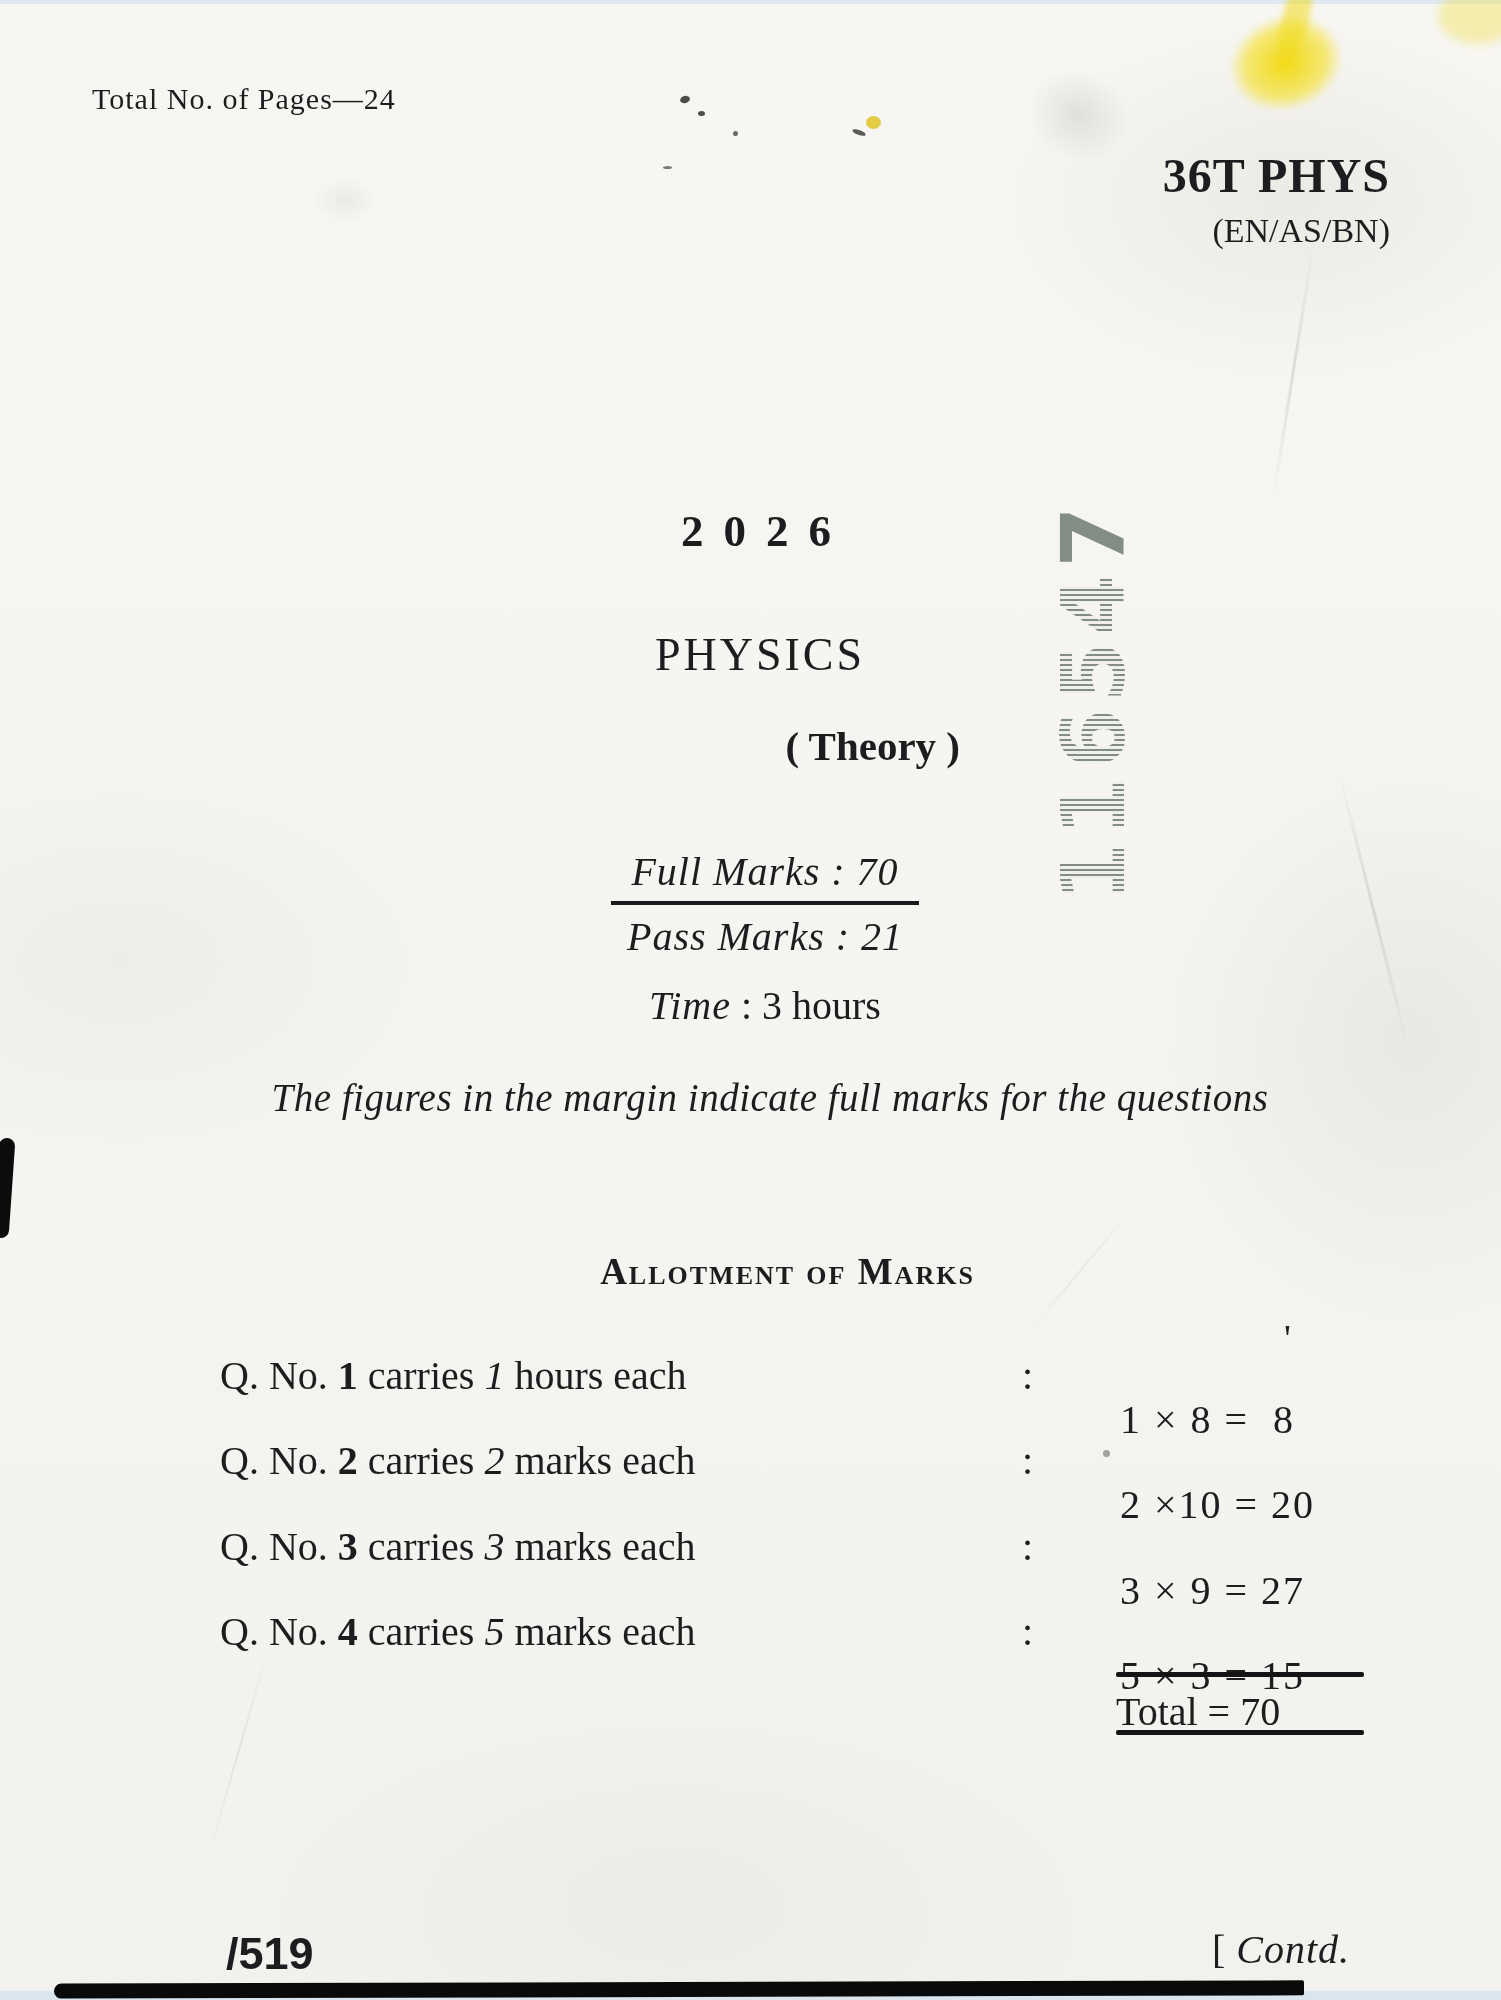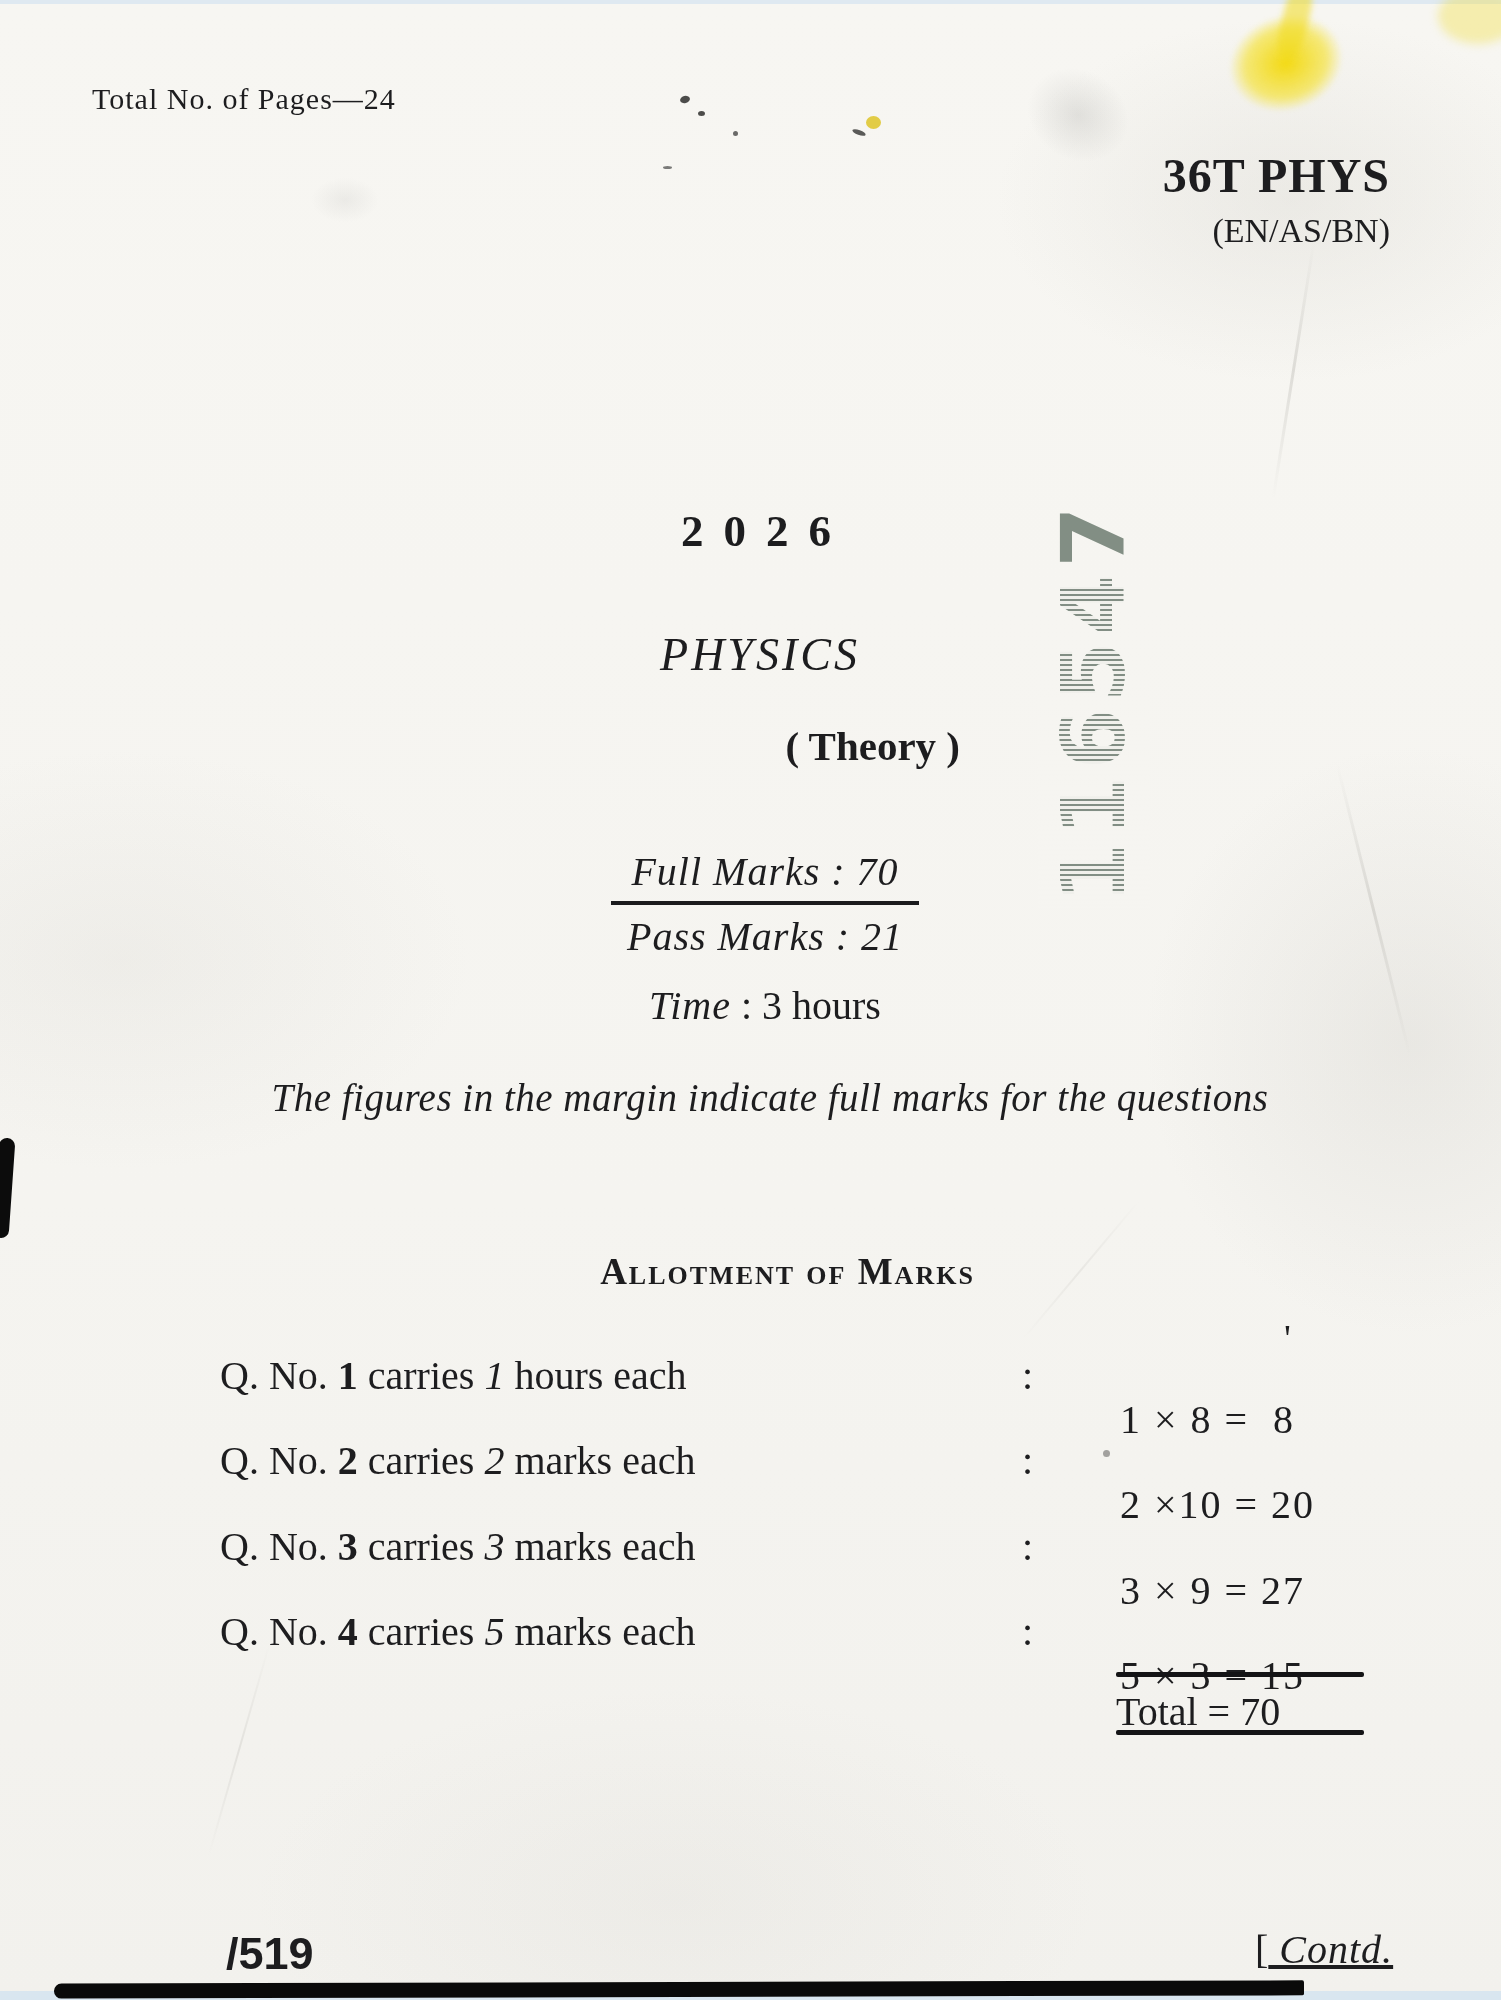--- a/index.html
+++ b/index.html
@@ -13,21 +13,21 @@
       radial-gradient(ellipse 600px 300px at 45% 95%, rgba(210,208,202,0.18), rgba(210,208,202,0) 70%),
       linear-gradient(180deg, #f7f6f2 0%, #f5f4f0 60%, #f2f1ed 100%);
   }
   .abs { position:absolute; }
 
   .pages-note { left:92px; top:82px; font-size:30px; letter-spacing:1px; }
   .paper-code { left:1090px; top:148px; width:300px; text-align:right; font-size:48px; font-weight:bold; letter-spacing:1px; }
   .medium     { left:1070px; top:212px; width:320px; text-align:right; font-size:34px; }
 
   .year    { left:576px; top:505px; width:360px; text-align:center; font-size:45px; font-weight:bold; letter-spacing:20px; padding-left:20px; box-sizing:border-box; }
-  .subject { left:560px; top:628px; width:400px; text-align:center; font-size:46px; letter-spacing:3px;font-style:italic; }
+  .subject { left:560px; top:628px; width:400px; text-align:center; font-size:46px; letter-spacing:3px; }
   .theory  { left:560px; top:722px; width:400px; text-align:right; font-size:41px; font-weight:bold; }
 
   .marks-block { left:555px; top:848px; width:420px; text-align:center; }
   .marks-line  { font-size:40px; font-style:italic; letter-spacing:1px; }
   .marks-rule  { width:308px; height:4px; background:#1b1b1d; margin:6px auto 8px auto; }
   .time-line   { left:555px; top:982px; width:420px; text-align:center; font-size:40px; white-space:pre; }
   .time-line i { letter-spacing:1px; }
 
   .margin-note { left:0; top:1075px; width:1540px; text-align:center; font-size:39px; font-style:italic; letter-spacing:0.5px; }
 
@@ -37,21 +37,21 @@
   .row-text  { position:absolute; left:220px; font-size:40px; white-space:pre; }
   .row-text b { font-weight:bold; }
   .row-text i { font-style:italic; }
   .row-colon { position:absolute; left:1022px; font-size:40px; }
   .row-eq    { position:absolute; left:1120px; font-size:40px; white-space:pre; letter-spacing:2px;margin-top:44px; }
 
   .total-rule  { left:1116px; width:248px; height:5px; background:#141416; border-radius:2px; }
   .total-text  { left:1116px; top:1688px; width:248px; font-size:40px; }
 
   .footer-left  { left:226px; top:1928px; font-size:45px; font-weight:bold; font-family:"Liberation Sans", sans-serif; }
-  .footer-right { left:1255px; top:1926px; font-size:40px; white-space:pre;text-decoration:underline; }
+  .footer-right { left:1212px; top:1926px; font-size:40px; white-space:pre; }
   .footer-right i { letter-spacing:1px; }
 
   
   .stamp { left:1042px; top:568px; width:104px; height:336px; }
   .stamp-inner {
     position:absolute; left:50%; top:50%; width:336px; height:104px;
     transform:translate(-50%,-50%) rotate(-90deg);
     text-align:center; line-height:104px;
     font-family:"DejaVu Sans", sans-serif; font-weight:bold; font-size:88px; letter-spacing:6px;
     color:rgba(104,119,107,0.82);

